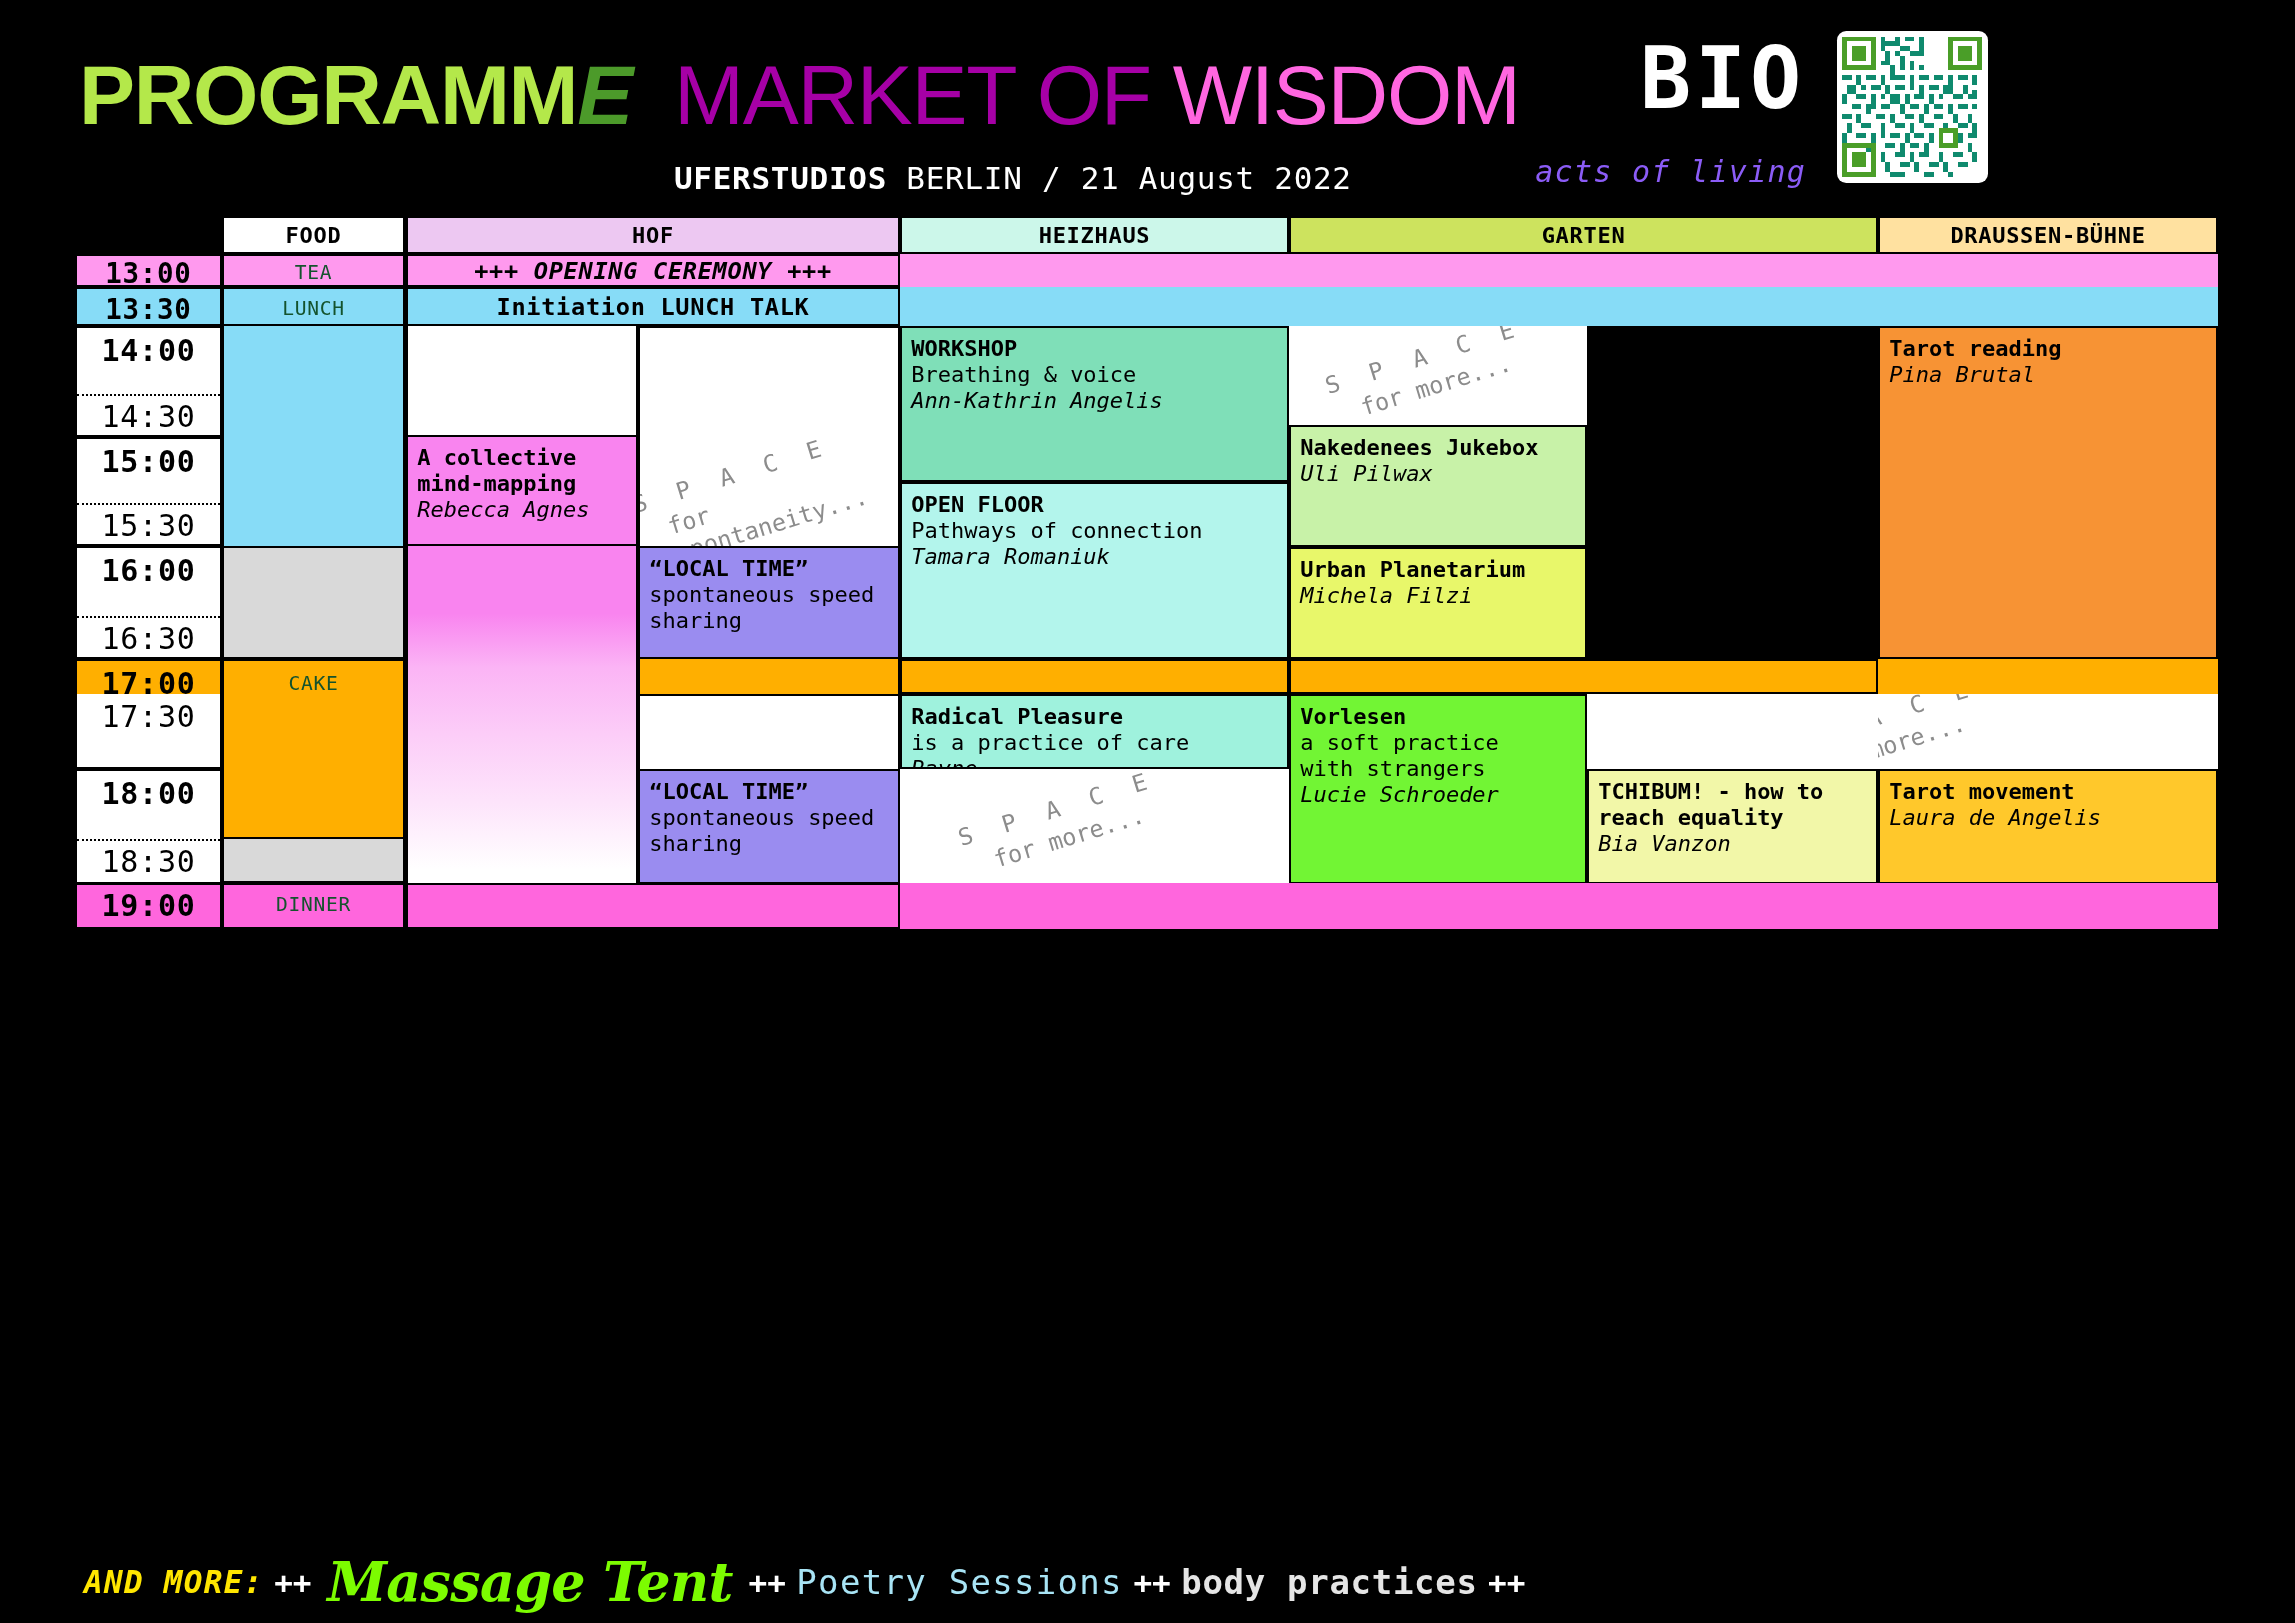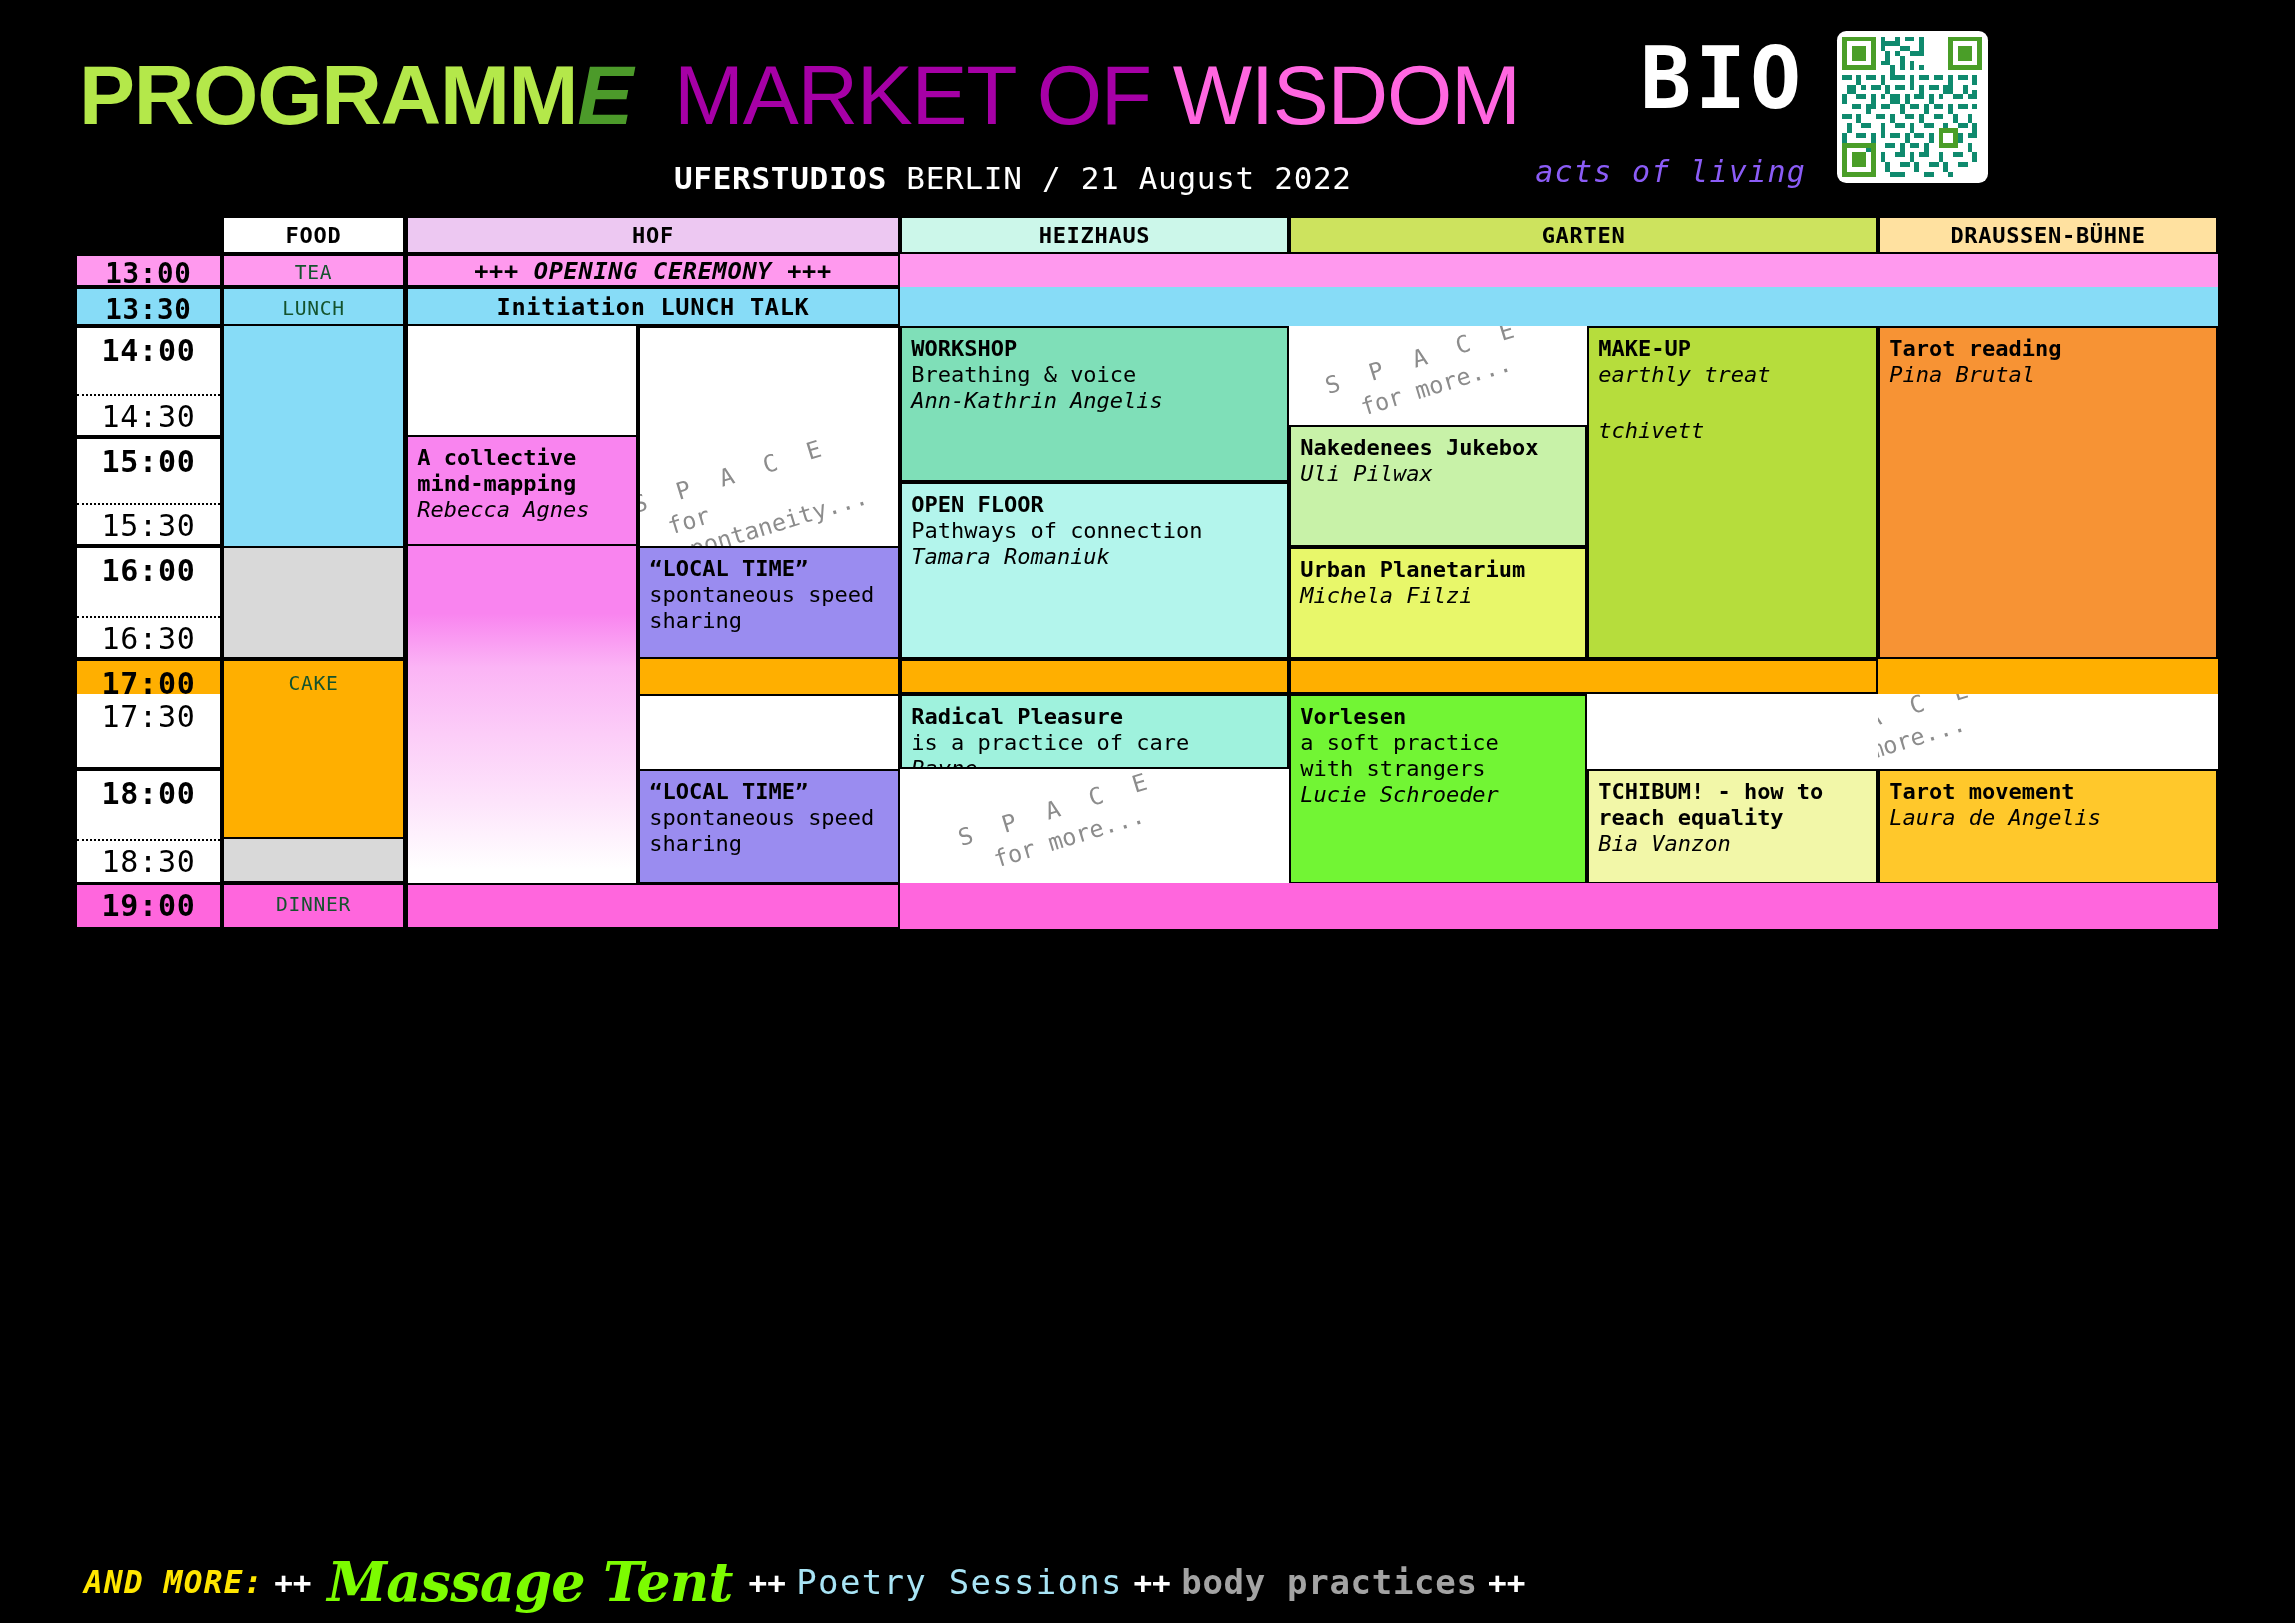--- a/index.html
+++ b/index.html
@@ -68,21 +68,21 @@
   
   #footer { position:absolute; left:0; top:1541px; width:2295px; height:82px;
             white-space:nowrap; padding-left:84px;
             display:flex; align-items:center; }
   #footer span { display:inline-block; }
   .f-and    { color:#ffe600; font-weight:bold; font-style:italic; font-size:31px; letter-spacing:1.3px;}
   .f-plus   { color:#ffffff; font-weight:bold; font-size:31px; padding:0 10.5px;}
   .f-mass   { color:#7cfc00; font-style:italic; font-weight:bold; font-size:54px;
               font-family:"DejaVu Serif", serif; letter-spacing:-0.7px; padding:0 5.2px;}
   .f-poetry { color:#a8e4f5; font-size:34px; letter-spacing:1.3px;}
-  .f-body   { color:#a3a3a3; font-weight:bold; font-size:34px; letter-spacing:0.7px;}
+  .f-body   { color:#e5e5e5; font-weight:bold; font-size:34px; letter-spacing:0.7px;}
   .f-spont  { color:#ff66e0; font-size:34px; letter-spacing:0.7px;}
 </style>
 </head>
 <body>
 
 <div id="header">
   <div id="title-line">
     <span class="w1">PROGRAMM</span><span class="w1b">E</span><span class="gap"></span><span class="w2">MARKET OF </span><span class="w3">WISDOM</span>
   </div>
   <div id="subtitle">
@@ -334,26 +334,20 @@
   </div>
   <div class="cell ev" style="left:1289px;top:209px;width:298px;height:122px;background:#c8f2a8;">
     <div class="t">Nakedenees Jukebox</div>
     <div class="a">Uli Pilwax</div>
   </div>
   <div class="cell ev" style="left:1289px;top:331px;width:298px;height:112px;background:#e8f76a;">
     <div class="t">Urban Planetarium</div>
     <div class="a">Michela Filzi</div>
   </div>
 
-  <div class="cell ev" style="left:1587px;top:110px;width:291px;height:333px;background:#b6dd3c;">
-    <div class="t">MAKE-UP</div>
-    <div class="a">earthly treat</div>
-    <div class="spacer"></div>
-    <div class="a">tchivett</div>
-  </div>
 
   <div class="cell nb" style="left:1289px;top:443px;width:589px;height:35px;background:#ffaf00;border:2px solid #000;"></div>
 
   <div class="cell ev" style="left:1289px;top:478px;width:298px;height:190px;background:#72f534;">
     <div class="t">Vorlesen</div>
     <div class="s">a soft practice</div>
     <div class="s">with strangers</div>
     <div class="a">Lucie Schroeder</div>
   </div>
 

